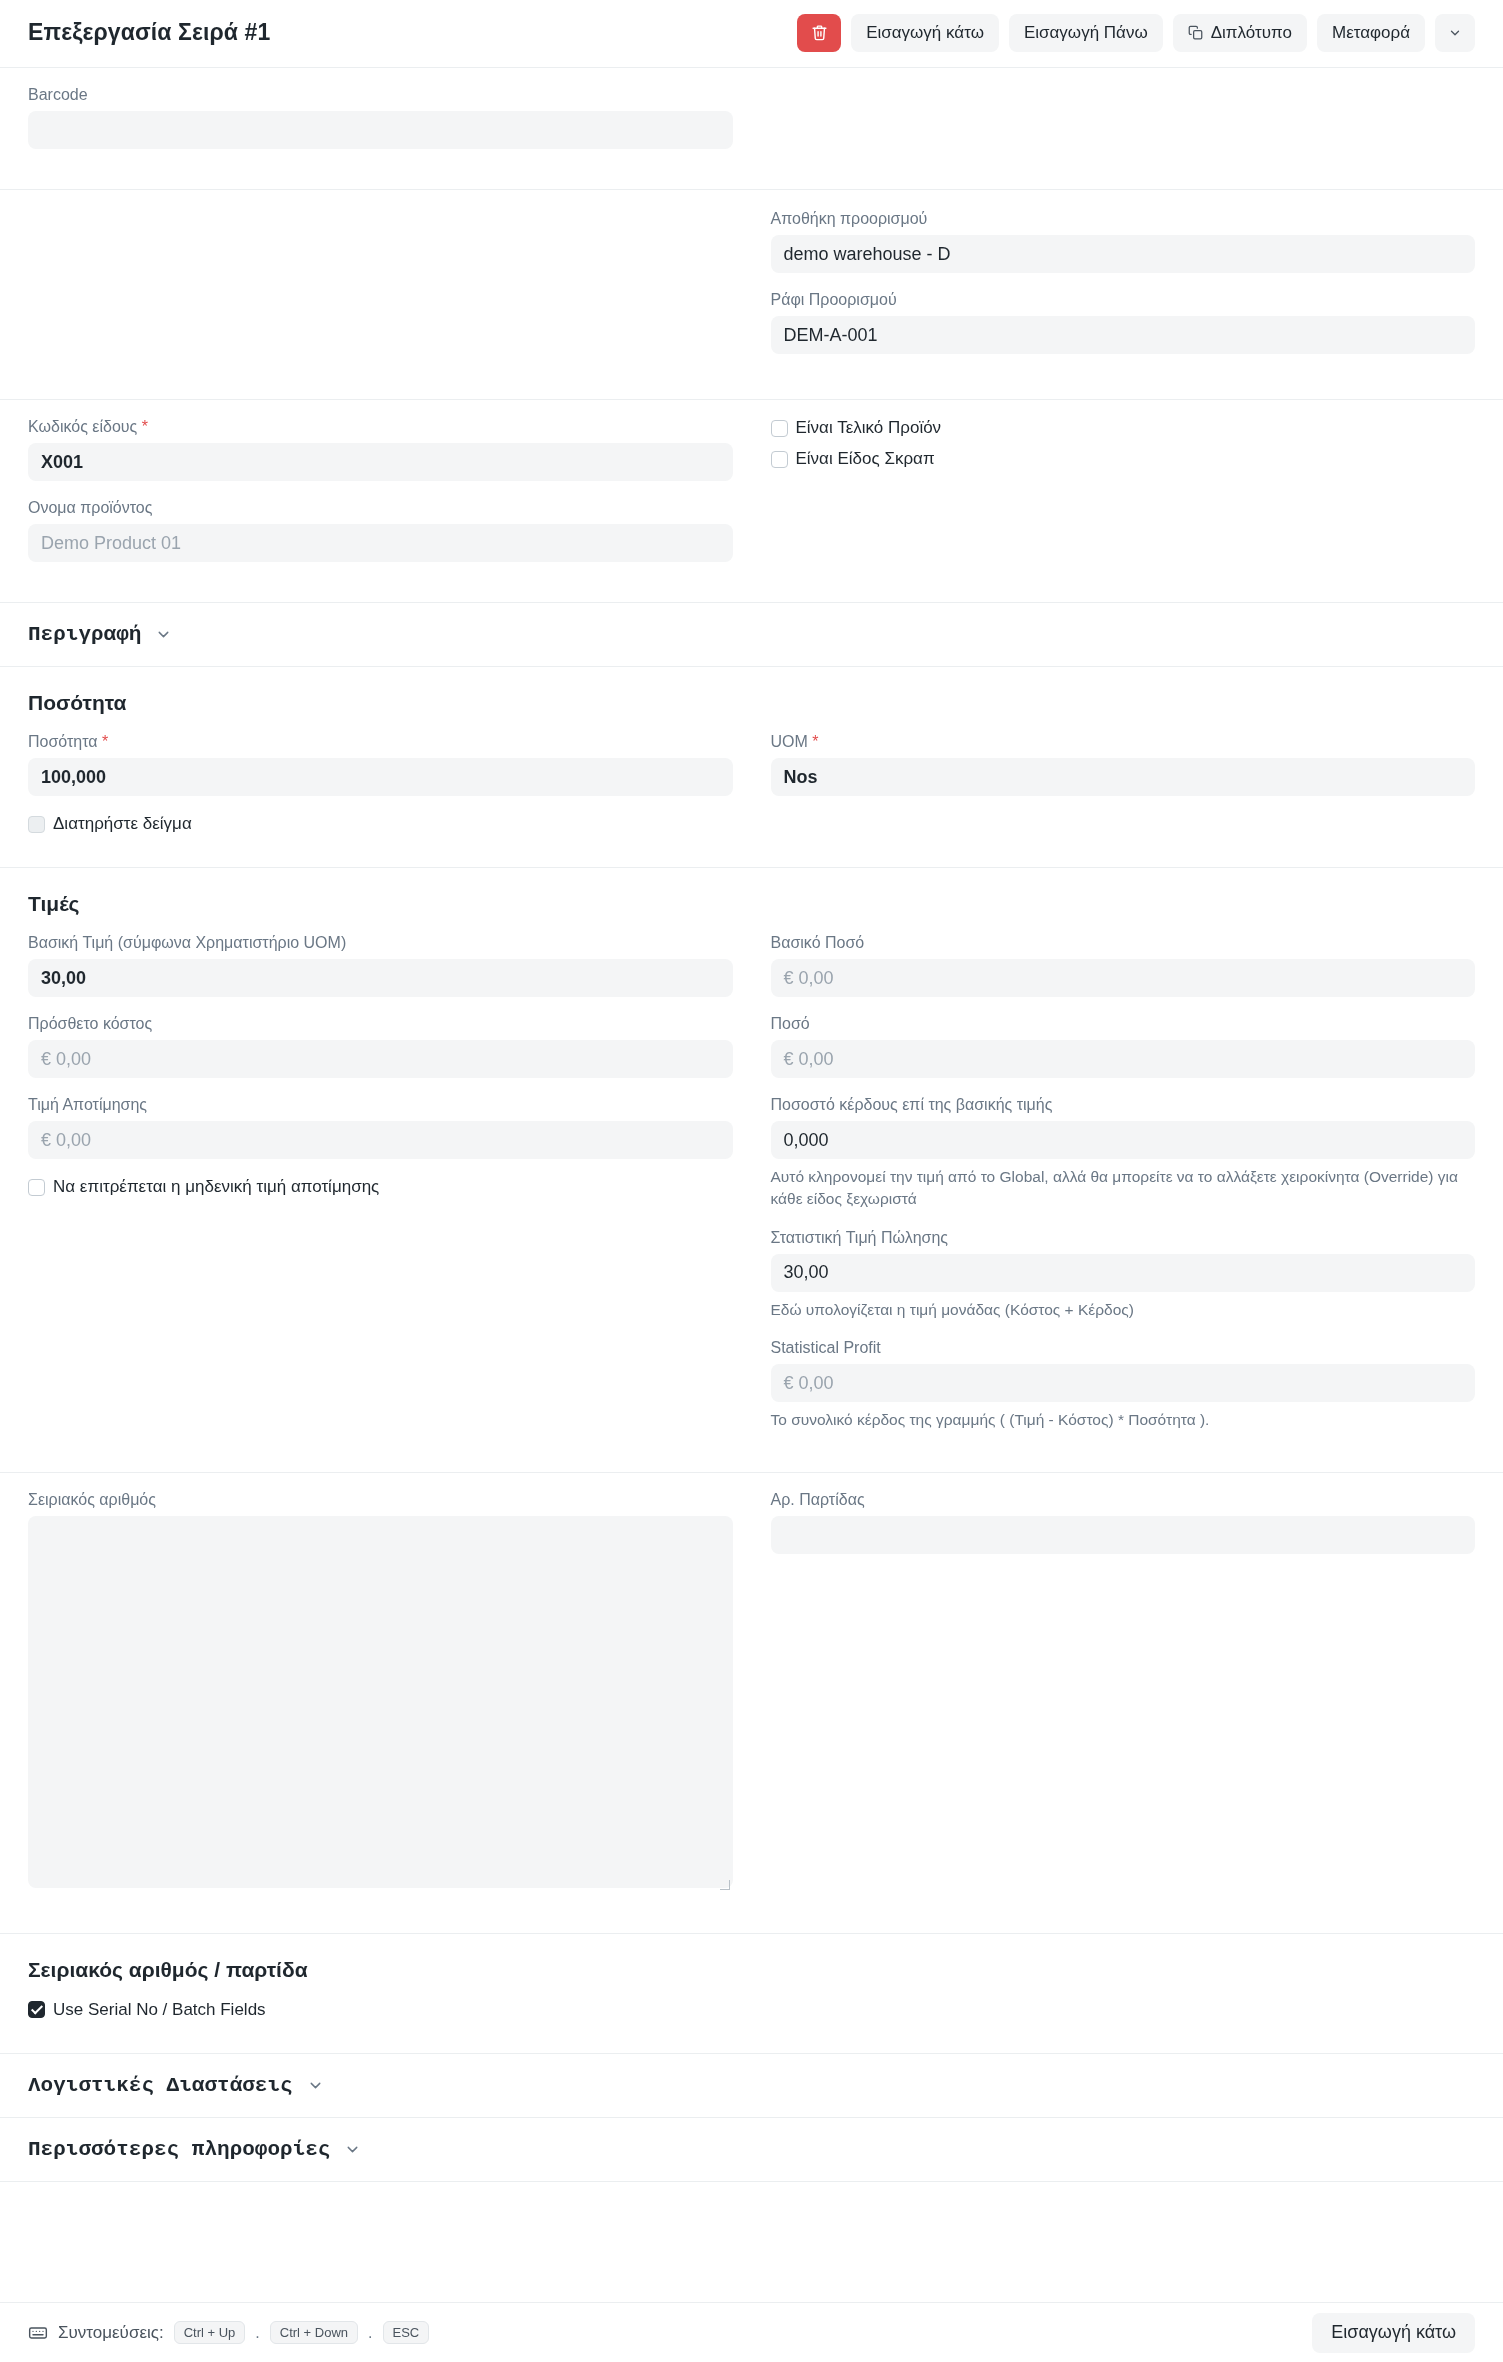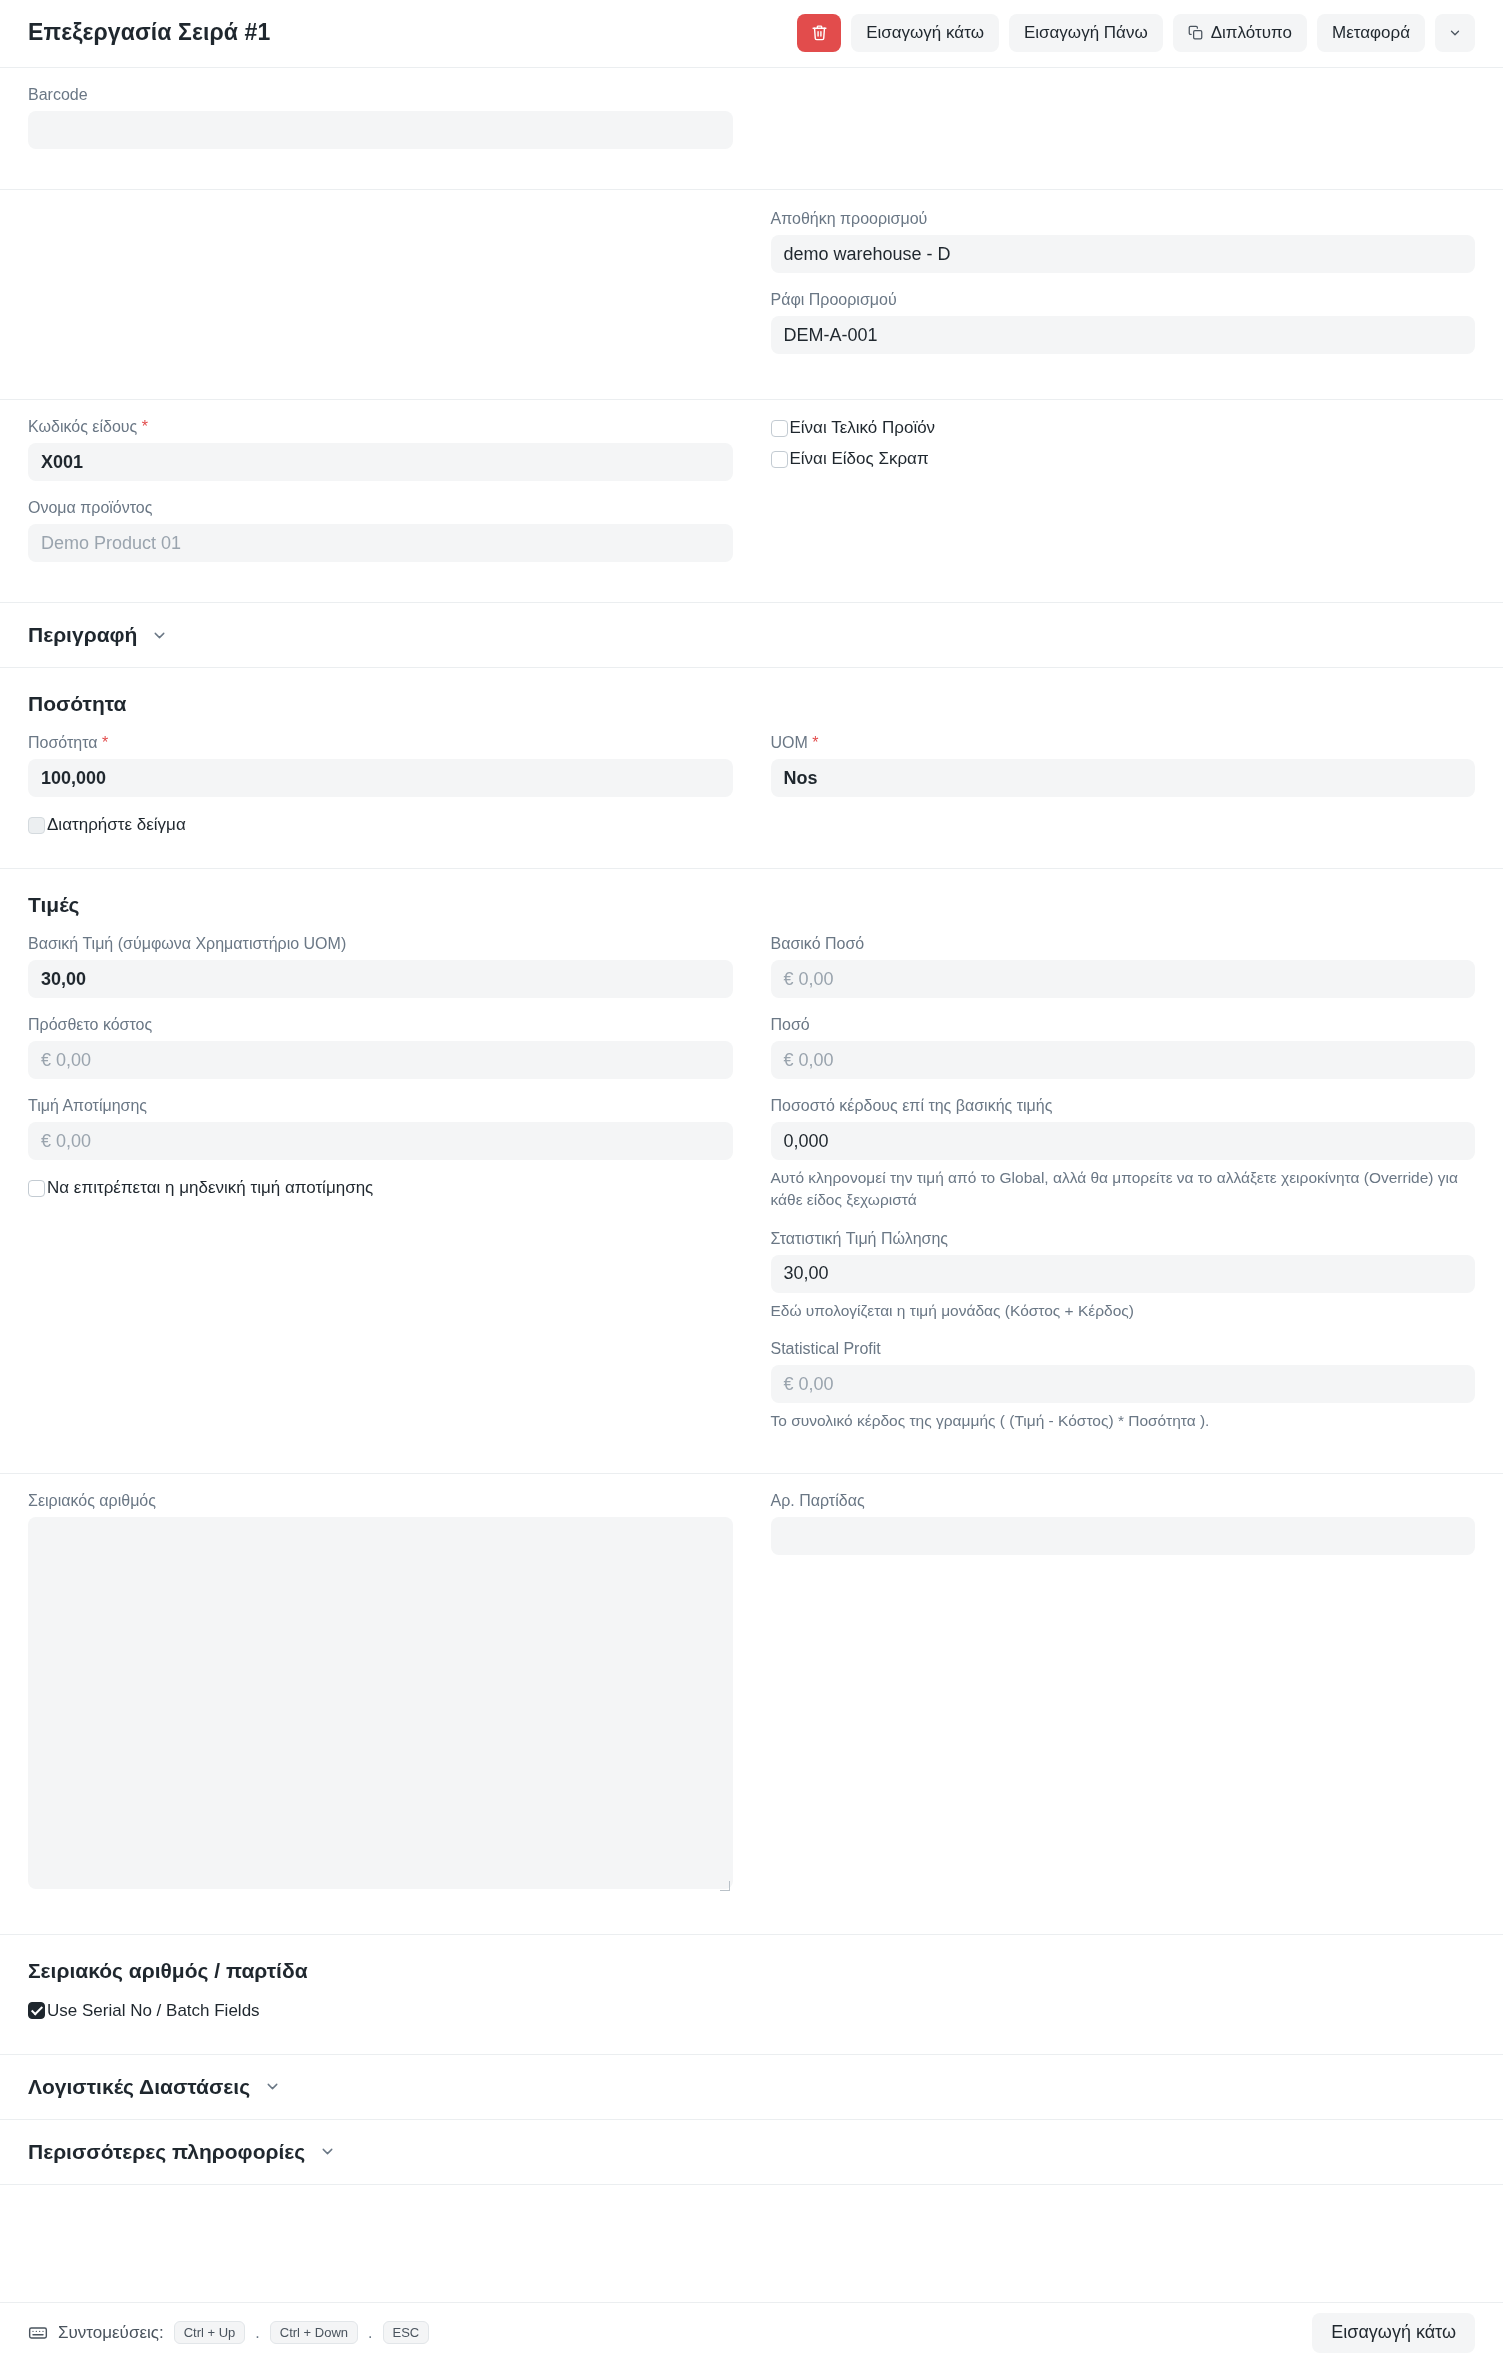--- a/index.html
+++ b/index.html
@@ -110,21 +110,21 @@
   .input.muted { color: #9aa4ae; }
   .hint {
     font-size: 15.5px;
     color: #6a7785;
     line-height: 1.45;
     margin-top: 7px;
   }
   .checkrow {
     display: flex;
     align-items: center;
-    gap: 2px;
+    gap: 8px;
     margin-bottom: 11px;
   }
   .cbox {
     width: 17px; height: 17px;
     border: 1.5px solid #c3cbd2;
     border-radius: 4px;
     background: #fff;
     flex: none;
     position: relative;
   }
@@ -145,20 +145,21 @@
   .checklabel { font-size: 17px; color: #1f272e; }
 
   
   .collapse-row {
     display: flex;
     align-items: center;
     gap: 14px;
     padding: 20px 28px;
     border-bottom: 1px solid #ebeef0;
     cursor: pointer;
+    font-family: Liberation Mono, monospace;
   }
   .collapse-title {
     font-size: 21px;
     font-weight: 600;
     color: #1f272e;
   }
   .chev { color: #6a7785; display: flex; align-items: center; }
 
   .textarea {
     width: 100%;

